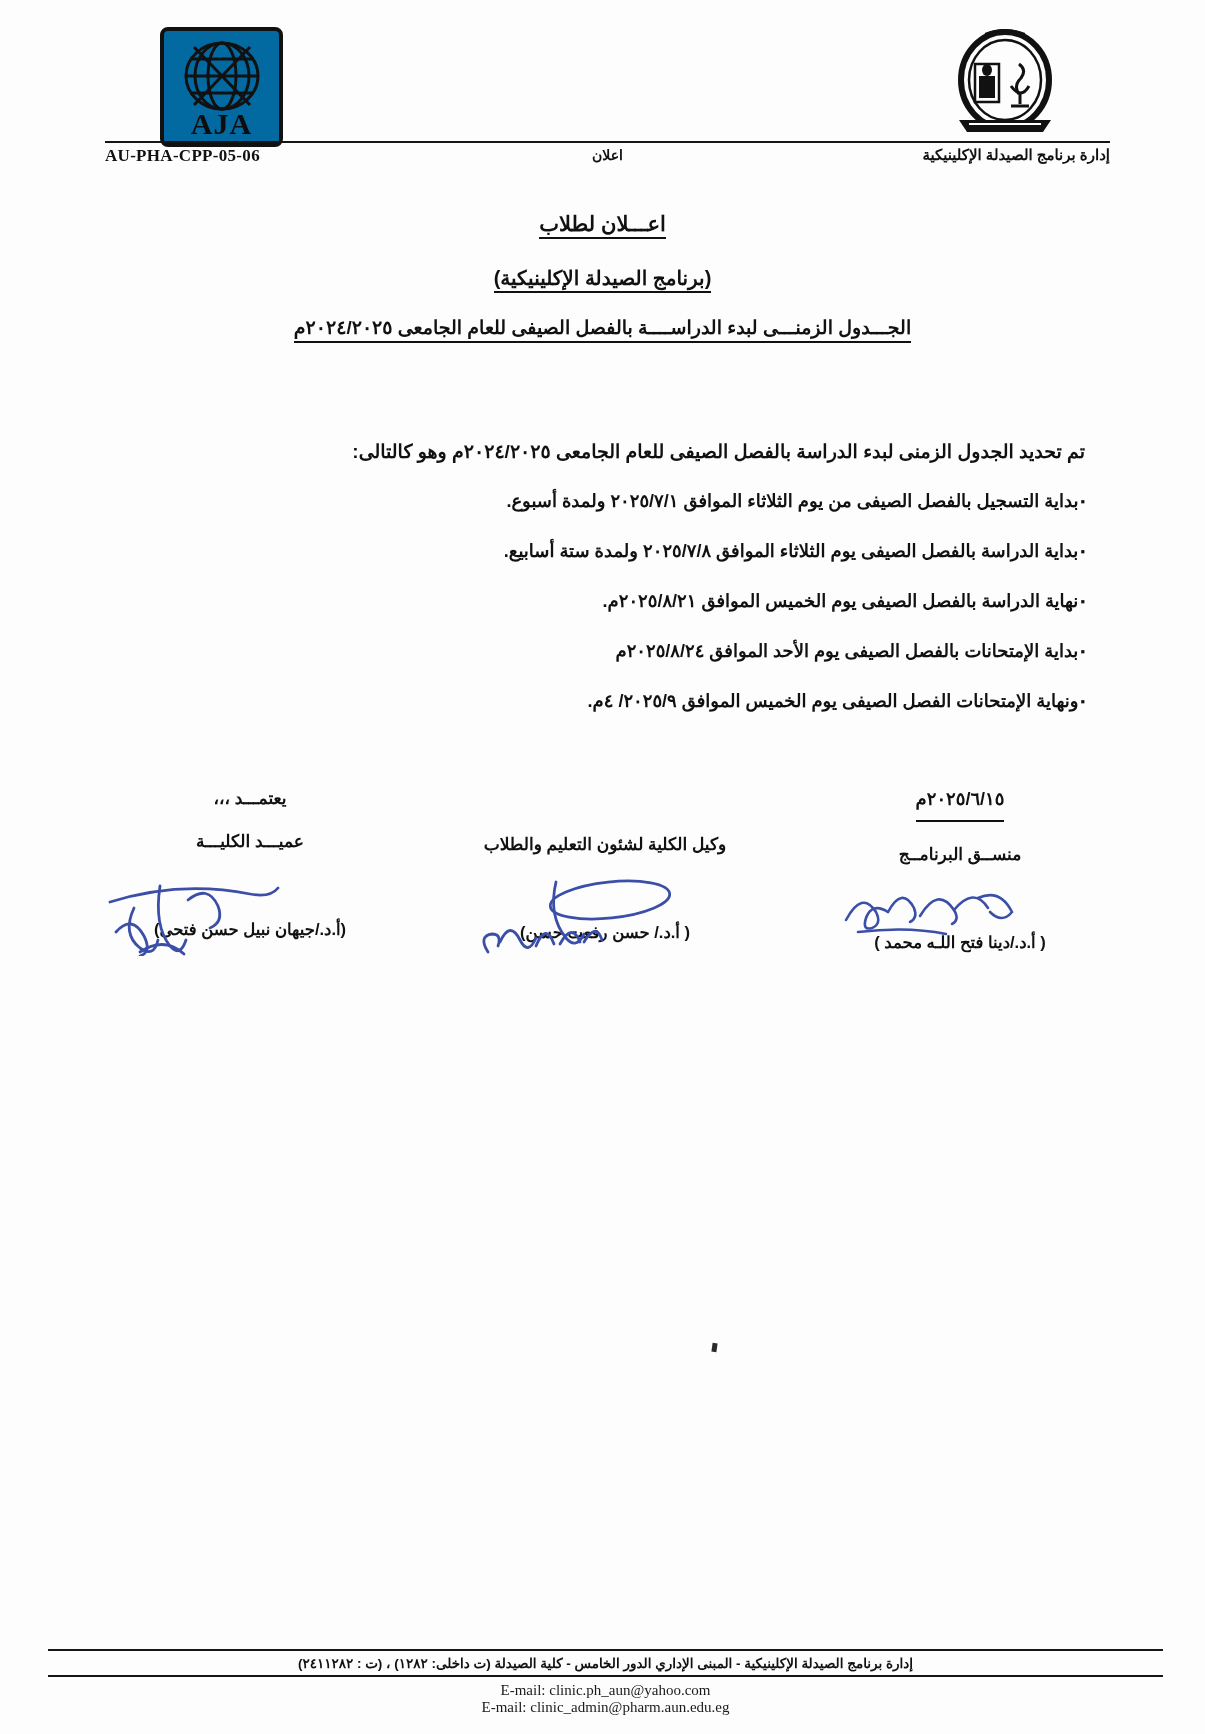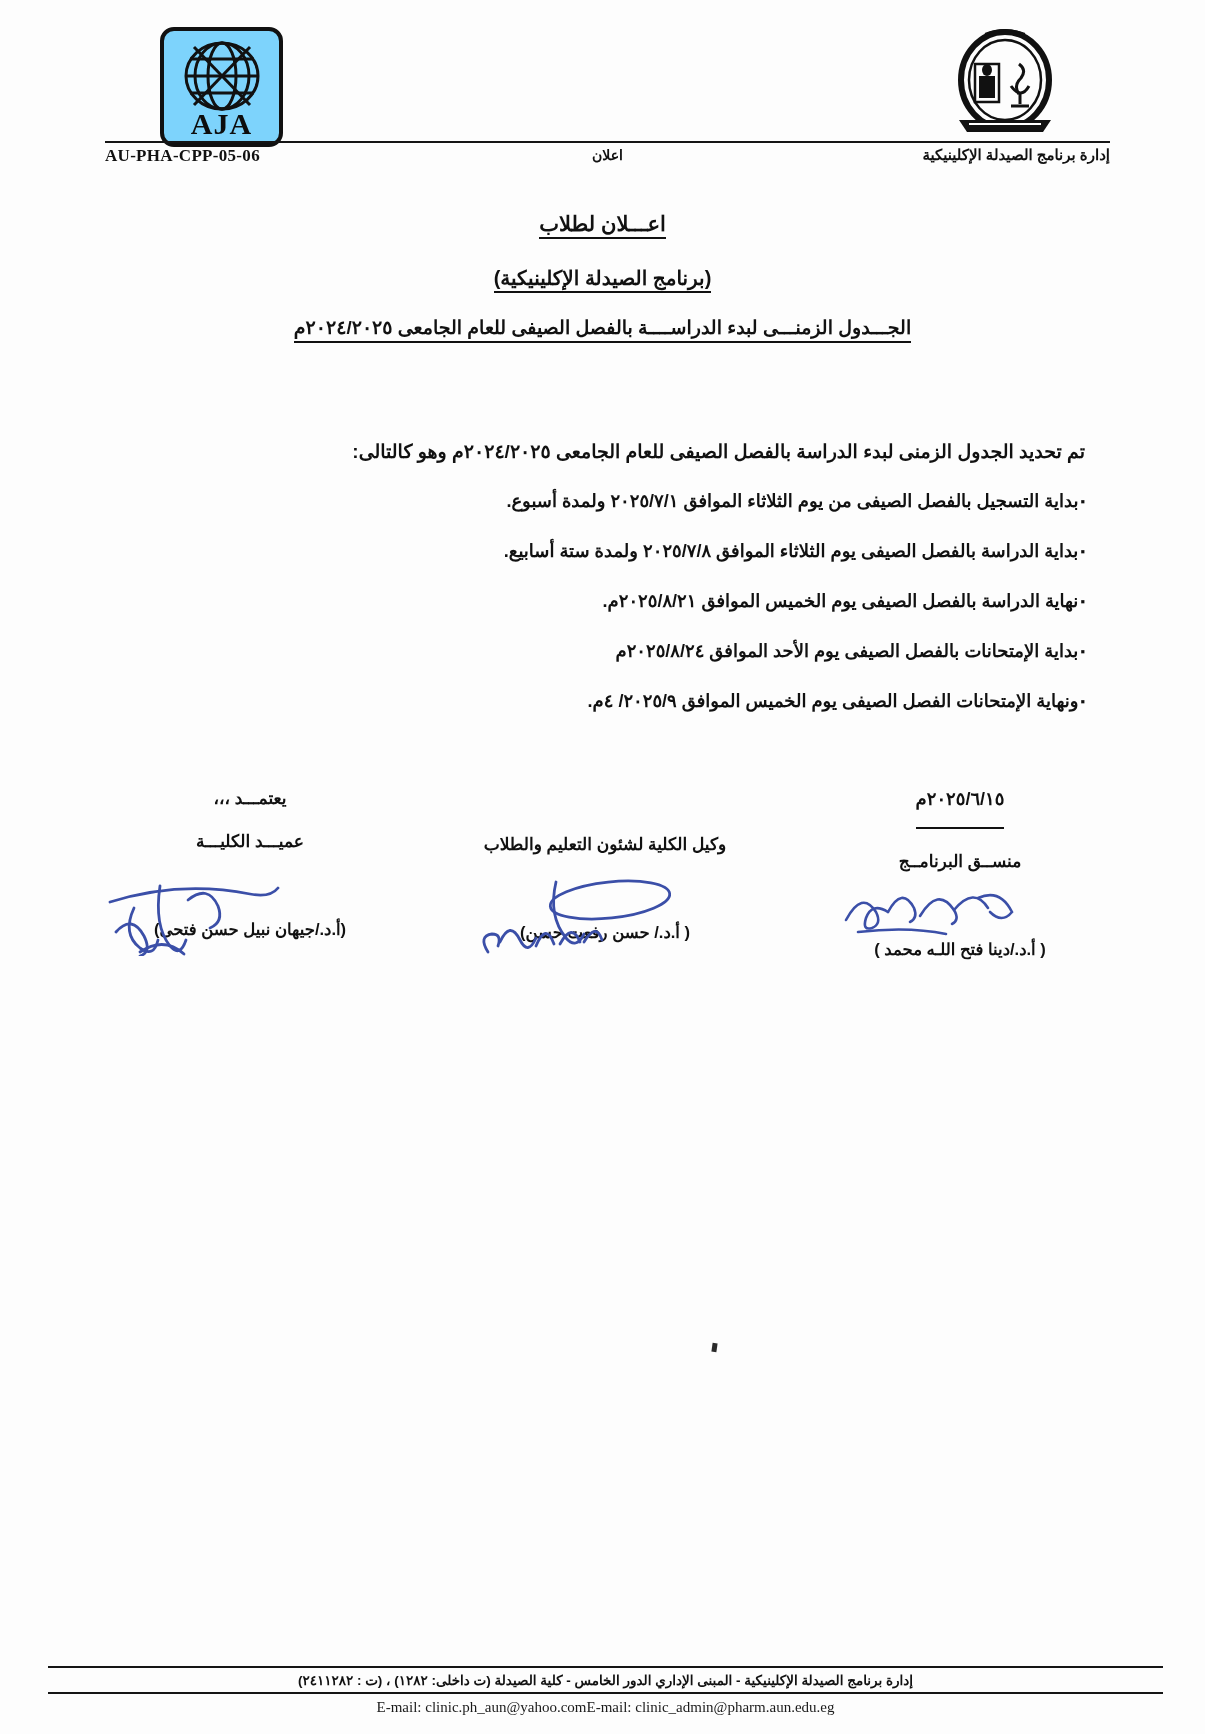--- a/index.html
+++ b/index.html
@@ -31,22 +31,22 @@
     right: 95px;
     height: 120px;
   }
   .logo-aja {
     position: absolute;
     left: 55px;
     top: 5px;
     width: 115px;
     height: 112px;
     border: 4px solid #111;
-    border-radius: 14px;
-    background: #7dd3fc;
+    border-radius: 8px;
+    background: #0369a1;
     overflow: hidden;
   }
   .logo-aja .globe {
     position: absolute;
     left: 50%;
     top: 6px;
     transform: translateX(-50%);
     width: 92px;
     height: 78px;
   }
@@ -212,21 +212,21 @@
     position: absolute;
     top: 0;
     text-align: center;
     font-family: "Liberation Sans", sans-serif;
     font-weight: bold;
   }
   .sig-col .sig-date {
     font-size: 18px;
     border-bottom: 2px solid #111;
     display: inline-block;
-    padding-bottom: 17px;
+    padding-bottom: 10px;
     margin-bottom: 22px;
   }
   .sig-col .sig-approve {
     font-size: 17px;
     margin-bottom: 22px;
     display: inline-block;
   }
   .sig-col .sig-role {
     font-size: 17px;
     display: block;
@@ -278,20 +278,21 @@
   .footer-rule-bot { border-top: 1.5px solid #151515; }
   .footer-line3 {
     direction: ltr;
     display: flex;
     justify-content: center;
     align-items: center;
     font-family: "Liberation Serif", serif;
     font-size: 15px;
     padding: 5px 18px 0 18px;
     color: #1a1a1a;
+    flex-direction: column;
   }
   .mark-dot {
     position: absolute;
     left: 712px;
     top: 1343px;
     width: 5px;
     height: 9px;
     background: #2a2a2a;
     transform: rotate(8deg);
   }

